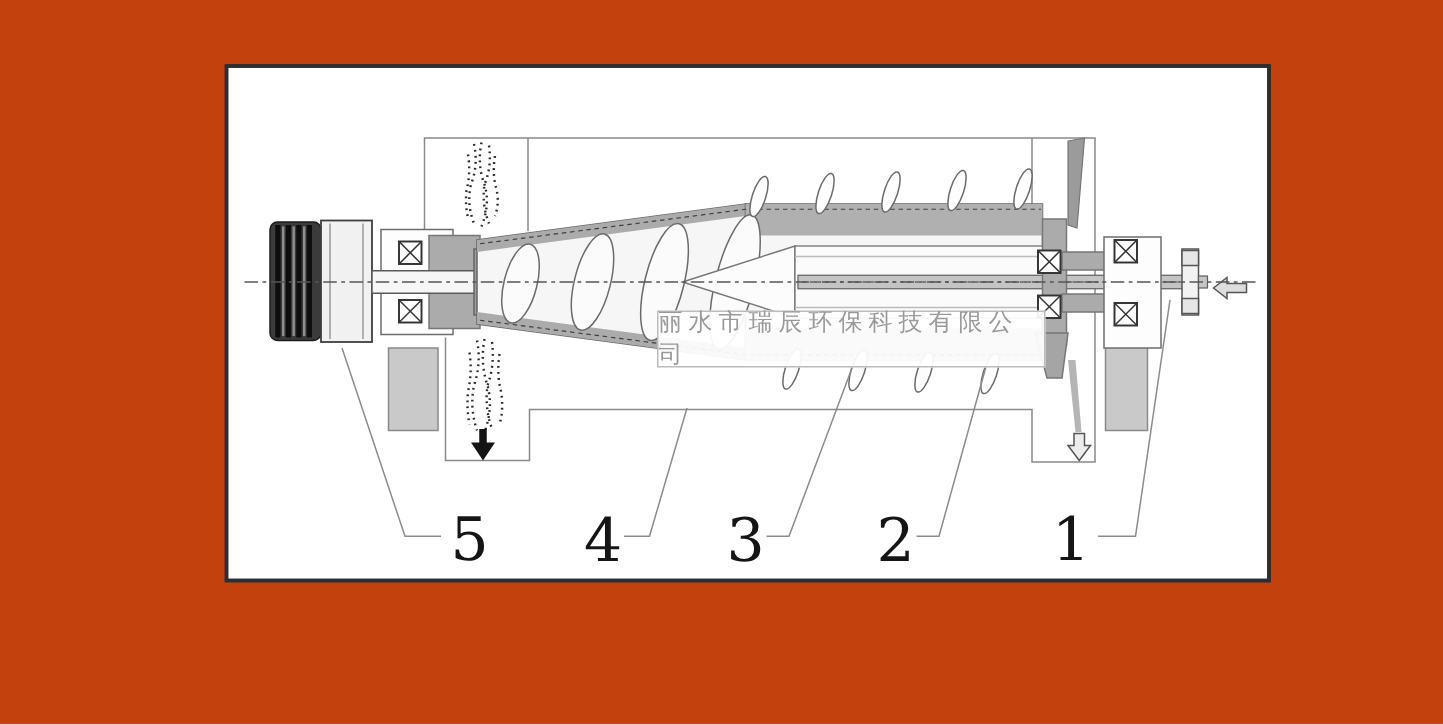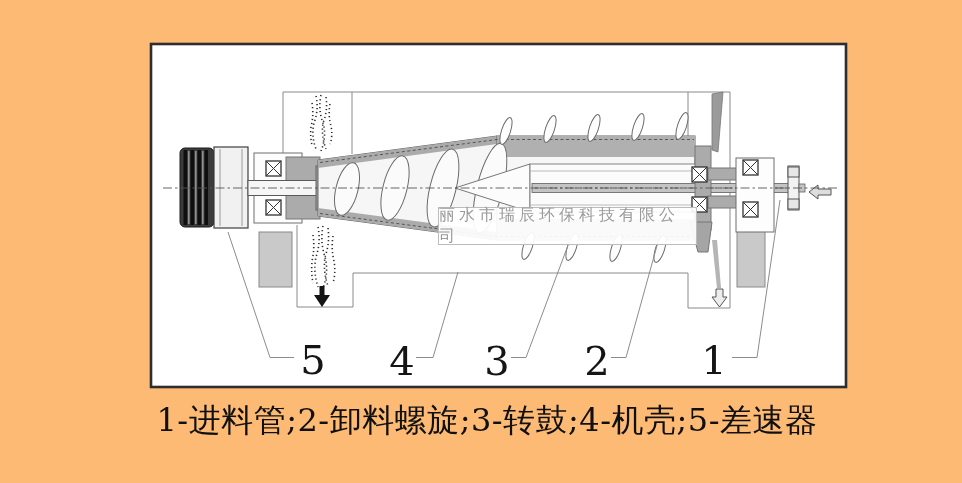--- a/index.html
+++ b/index.html
@@ -1,16 +1,16 @@
 <!DOCTYPE html>
 <html><head>
 <meta charset="utf-8">
 <style>
   html,body{margin:0;padding:0;background:#ffffff;}
-  .stage{position:relative;width:962px;height:483px;background:#fdba74;overflow:hidden;
+  .stage{position:relative;width:962px;height:483px;background:#c2410c;overflow:hidden;
          font-family:"DejaVu Serif", serif;}
   .stage svg{position:absolute;left:0;top:0;}
   .callout-num{position:absolute;transform:translate(-50%,-50%);font-size:40px;color:#151515;
                line-height:1;font-family:"DejaVu Serif", serif;}
   .watermark{position:absolute;left:438px;top:207px;width:257px;height:36px;
              background:rgba(255,255,255,.93);border:1px solid #bcbcbc;
              display:flex;align-items:center;justify-content:center;
              font-size:16px;letter-spacing:4px;color:#9a9a9a;
              font-family:"DejaVu Serif", serif;}
   .caption{position:absolute;left:487px;top:399px;transform:translateX(-50%);
@@ -171,15 +171,14 @@
 <div class="watermark">
   <span>丽水市瑞辰环保科技有限公司</span>
 </div>
 
 <div class="callout-num" style="left:313px;top:360px;">5</div>
 <div class="callout-num" style="left:402px;top:361px;">4</div>
 <div class="callout-num" style="left:497px;top:361px;">3</div>
 <div class="callout-num" style="left:597px;top:361px;">2</div>
 <div class="callout-num" style="left:714px;top:360px;">1</div>
 
-<div class="caption">1-进料管;2-卸料螺旋;3-转鼓;4-机壳;5-差速器</div>
 
 </div>
 
 </body></html>

